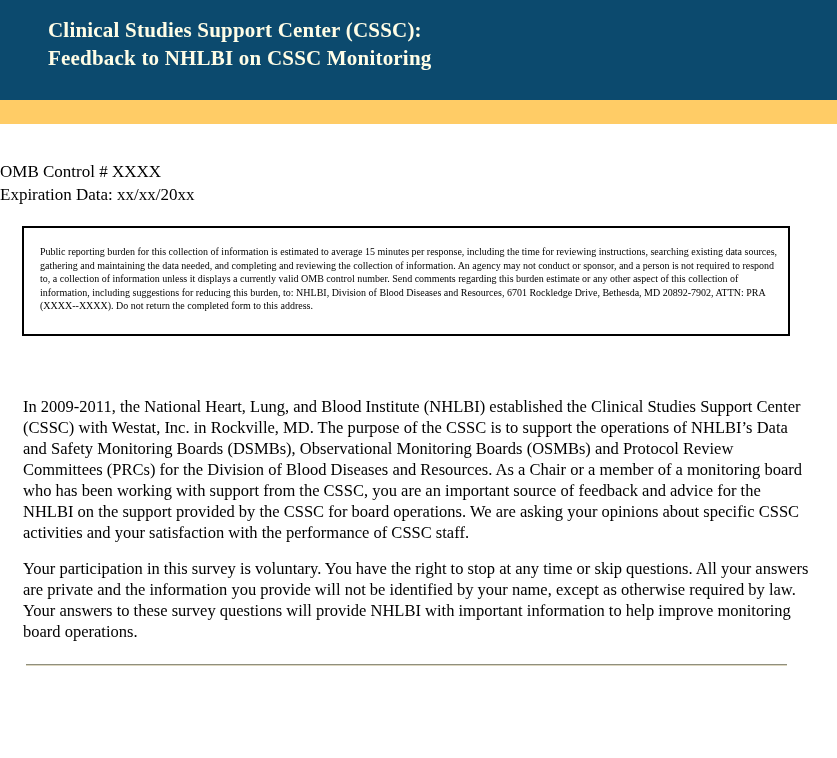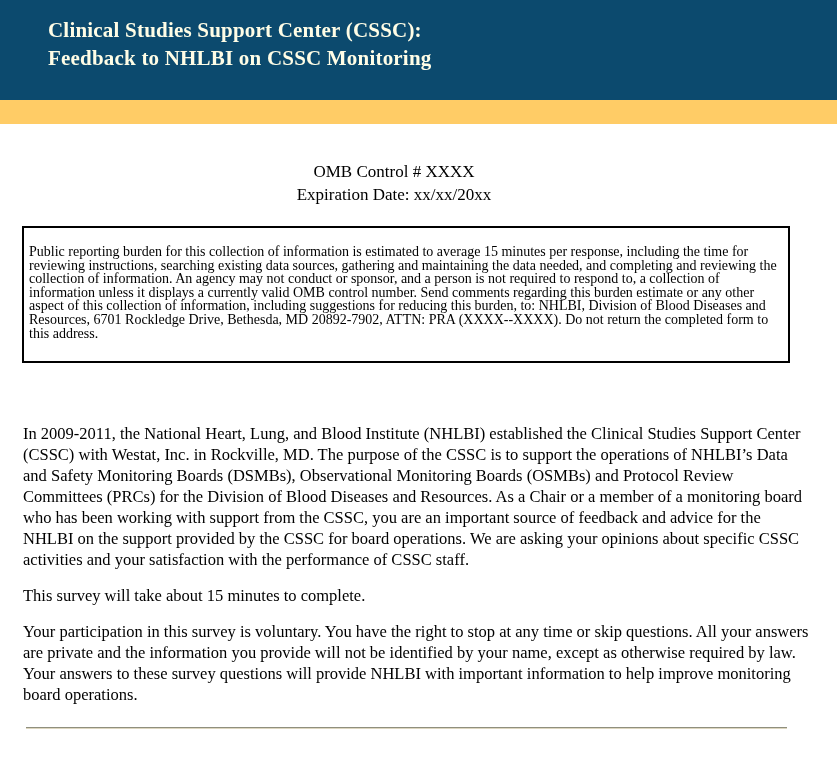--- a/index.html
+++ b/index.html
@@ -29,29 +29,29 @@
     color: #fffde6;
     letter-spacing: 0.2px;
   }
   .accent-bar {
     height: 24px;
     width: 100%;
     background: #ffcc66;
   }
   .omb-block {
     margin: 36px 49px 0 0;
-    text-align: center;
+    text-align: left;
     font-size: 17px;
     line-height: 23px;
   }
   .burden-box {
     margin: 20px 47px 0 22px;
     border: 2px solid #000000;
-    padding: 17px 5px 21px 5px;
-    font-size: 14px;
+    padding: 17px 5px 21px 16px;
+    font-size: 10px;
     line-height: 13.6px;
   }
   .intro {
     margin: 60px 25px 0 23px;
     font-size: 16.5px;
     line-height: 21px;
   }
   .intro p {
     margin: 0 0 15px 0;
   }
@@ -70,26 +70,25 @@
   <h1 class="page-title">
     <span>Clinical Studies Support Center (CSSC):</span><br>
     <span>Feedback to NHLBI on CSSC Monitoring</span>
   </h1>
 </div>
 
 <div class="accent-bar"></div>
 
 <div class="omb-block">
   <div>OMB Control # XXXX</div>
-  <div>Expiration Date: xx/xx/20xx</div>
+  <div>Expiration Data: xx/xx/20xx</div>
 </div>
 
 <div class="burden-box">
   <span>Public reporting burden for this collection of information is estimated to average 15 minutes per response, including the time for reviewing instructions, searching existing data sources, gathering and maintaining the data needed, and completing and reviewing the collection of information. An agency may not conduct or sponsor, and a person is not required to respond to, a collection of information unless it displays a currently valid OMB control number. Send comments regarding this burden estimate or any other aspect of this collection of information, including suggestions for reducing this burden, to: NHLBI, Division of Blood Diseases and Resources, 6701 Rockledge Drive, Bethesda, MD 20892-7902, ATTN: PRA (XXXX--XXXX). Do not return the completed form to this address.</span>
 </div>
 
 <div class="intro">
   <p>In 2009-2011, the National Heart, Lung, and Blood Institute (NHLBI) established the Clinical Studies Support Center (CSSC) with Westat, Inc. in Rockville, MD. The purpose of the CSSC is to support the operations of NHLBI’s Data and Safety Monitoring Boards (DSMBs), Observational Monitoring Boards (OSMBs) and Protocol Review Committees (PRCs) for the Division of Blood Diseases and Resources. As a Chair or a member of a monitoring board who has been working with support from the CSSC, you are an important source of feedback and advice for the NHLBI on the support provided by the CSSC for board operations. We are asking your opinions about specific CSSC activities and your satisfaction with the performance of CSSC staff.</p>
-  <p>This survey will take about 15 minutes to complete.</p>
   <p>Your participation in this survey is voluntary. You have the right to stop at any time or skip questions. All your answers are private and the information you provide will not be identified by your name, except as otherwise required by law. Your answers to these survey questions will provide NHLBI with important information to help improve monitoring board operations.</p>
 </div>
 
 <hr class="bottom-divider">
 
 </body></html>

